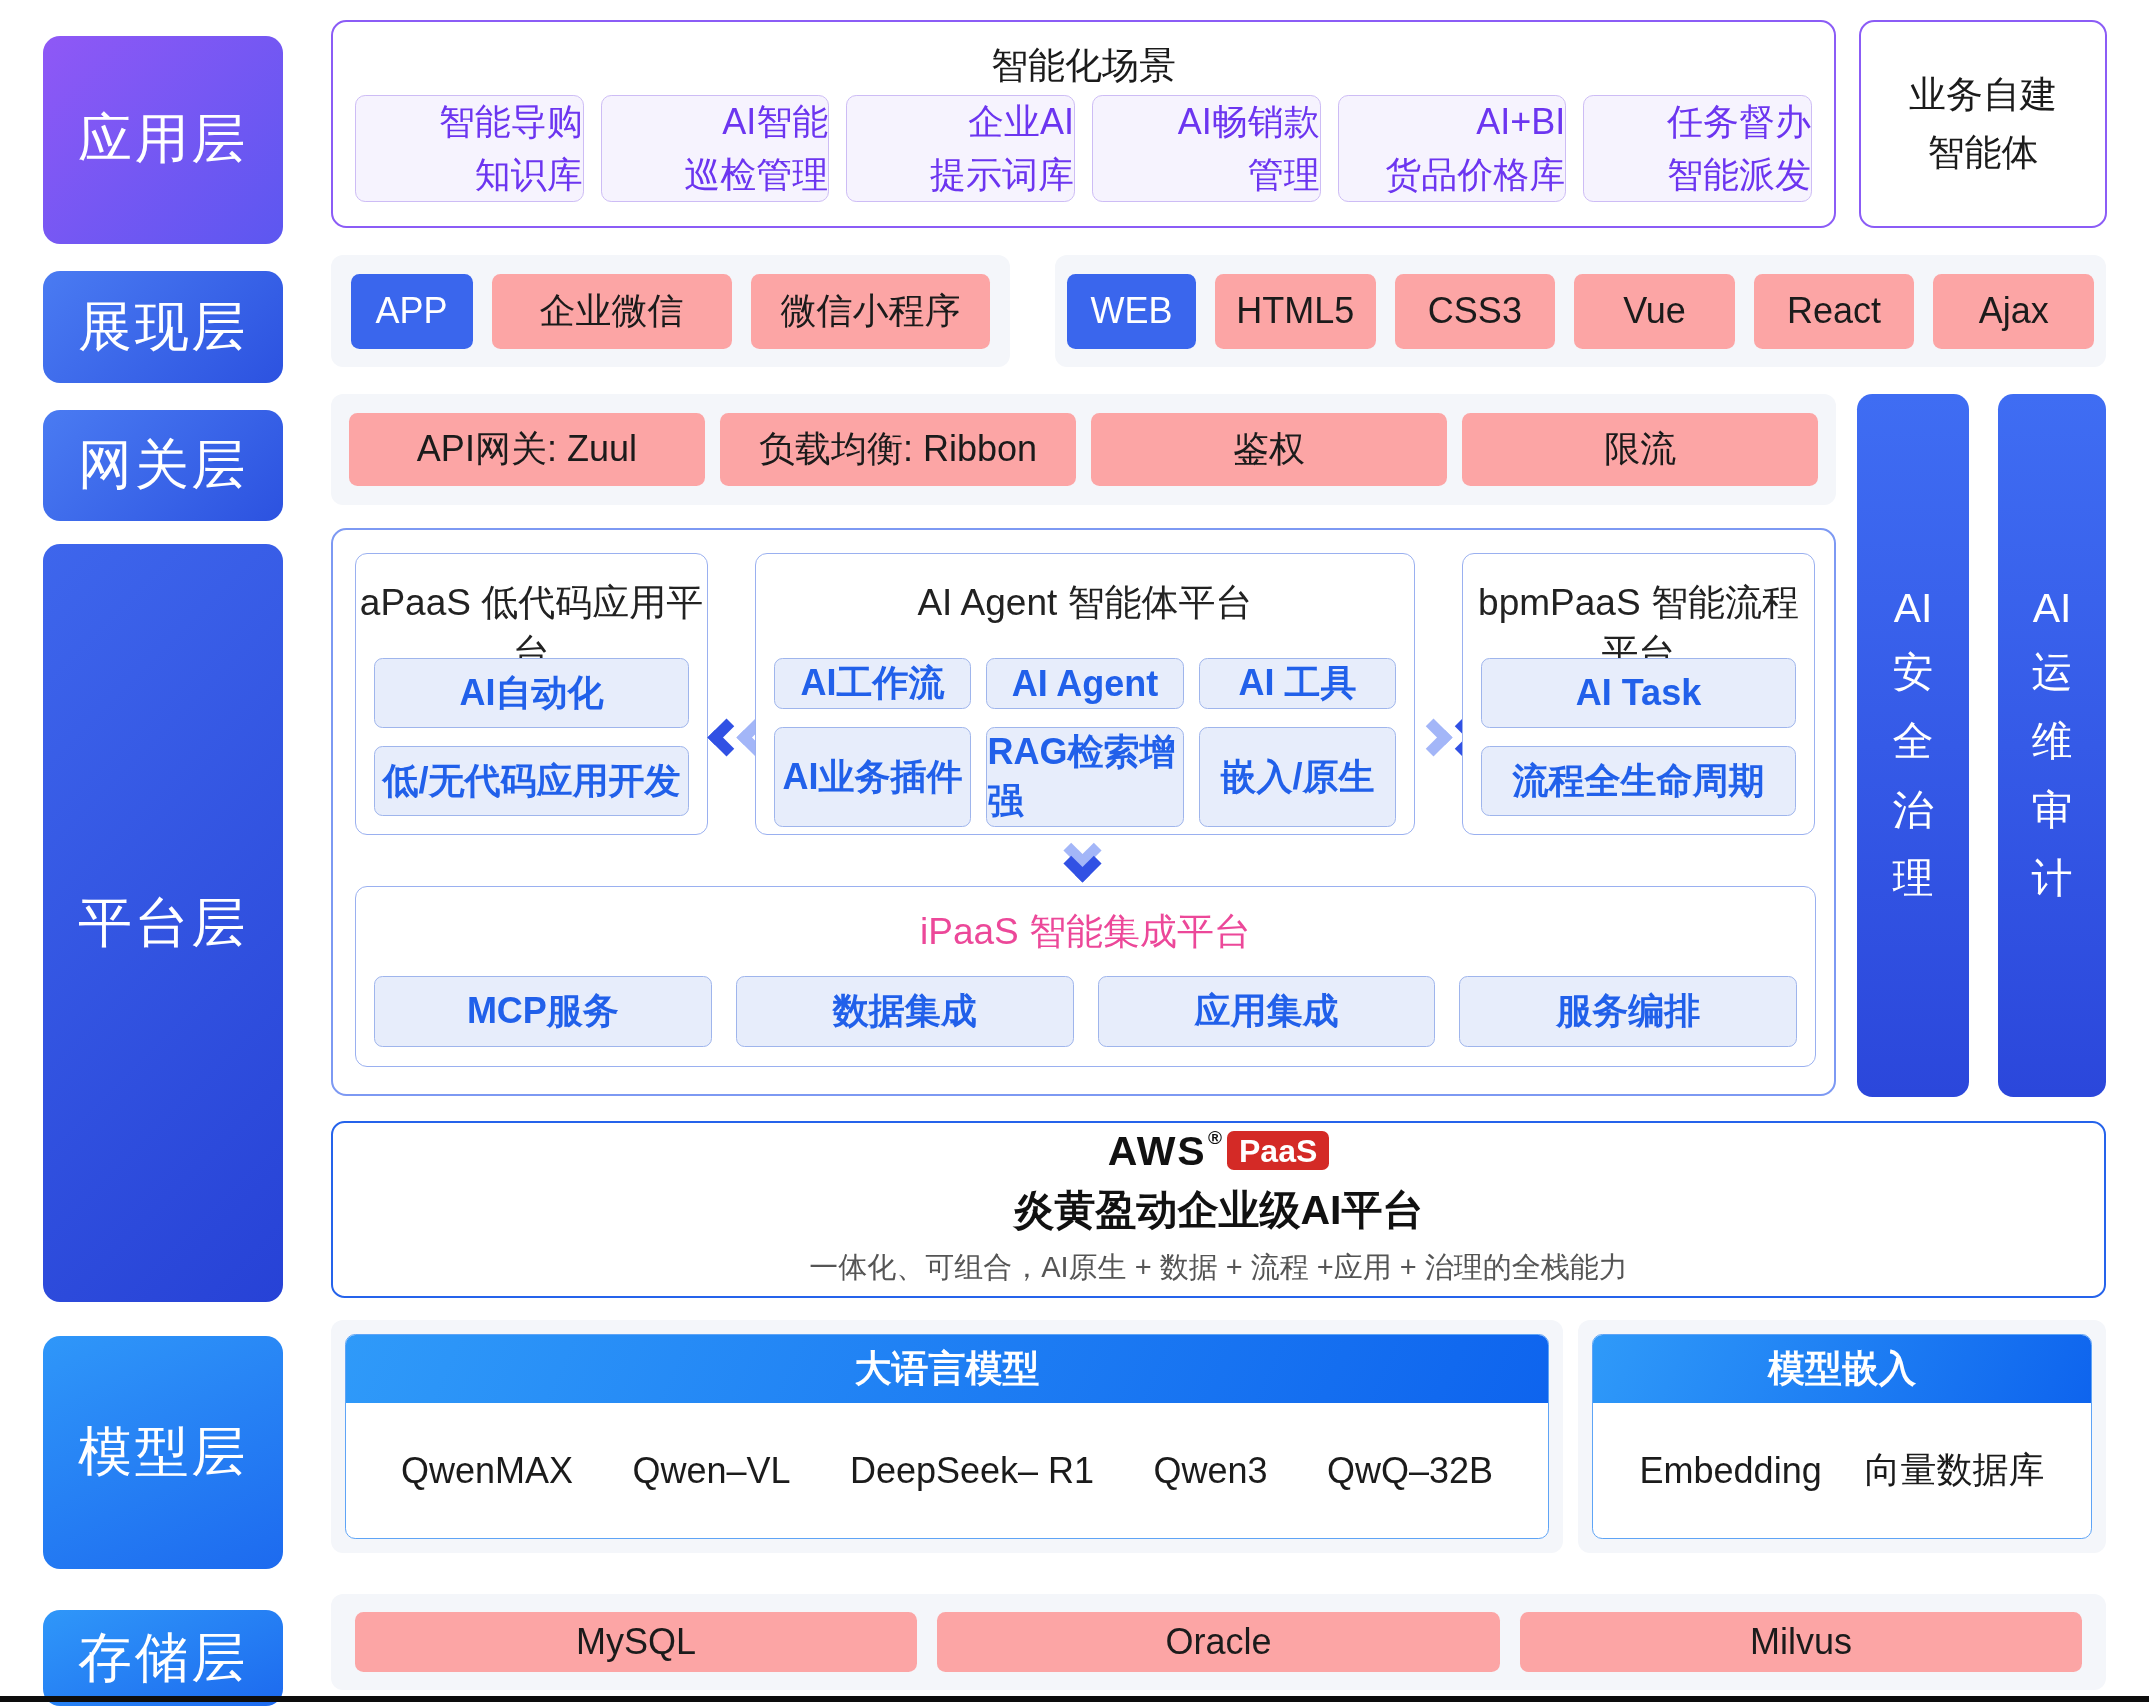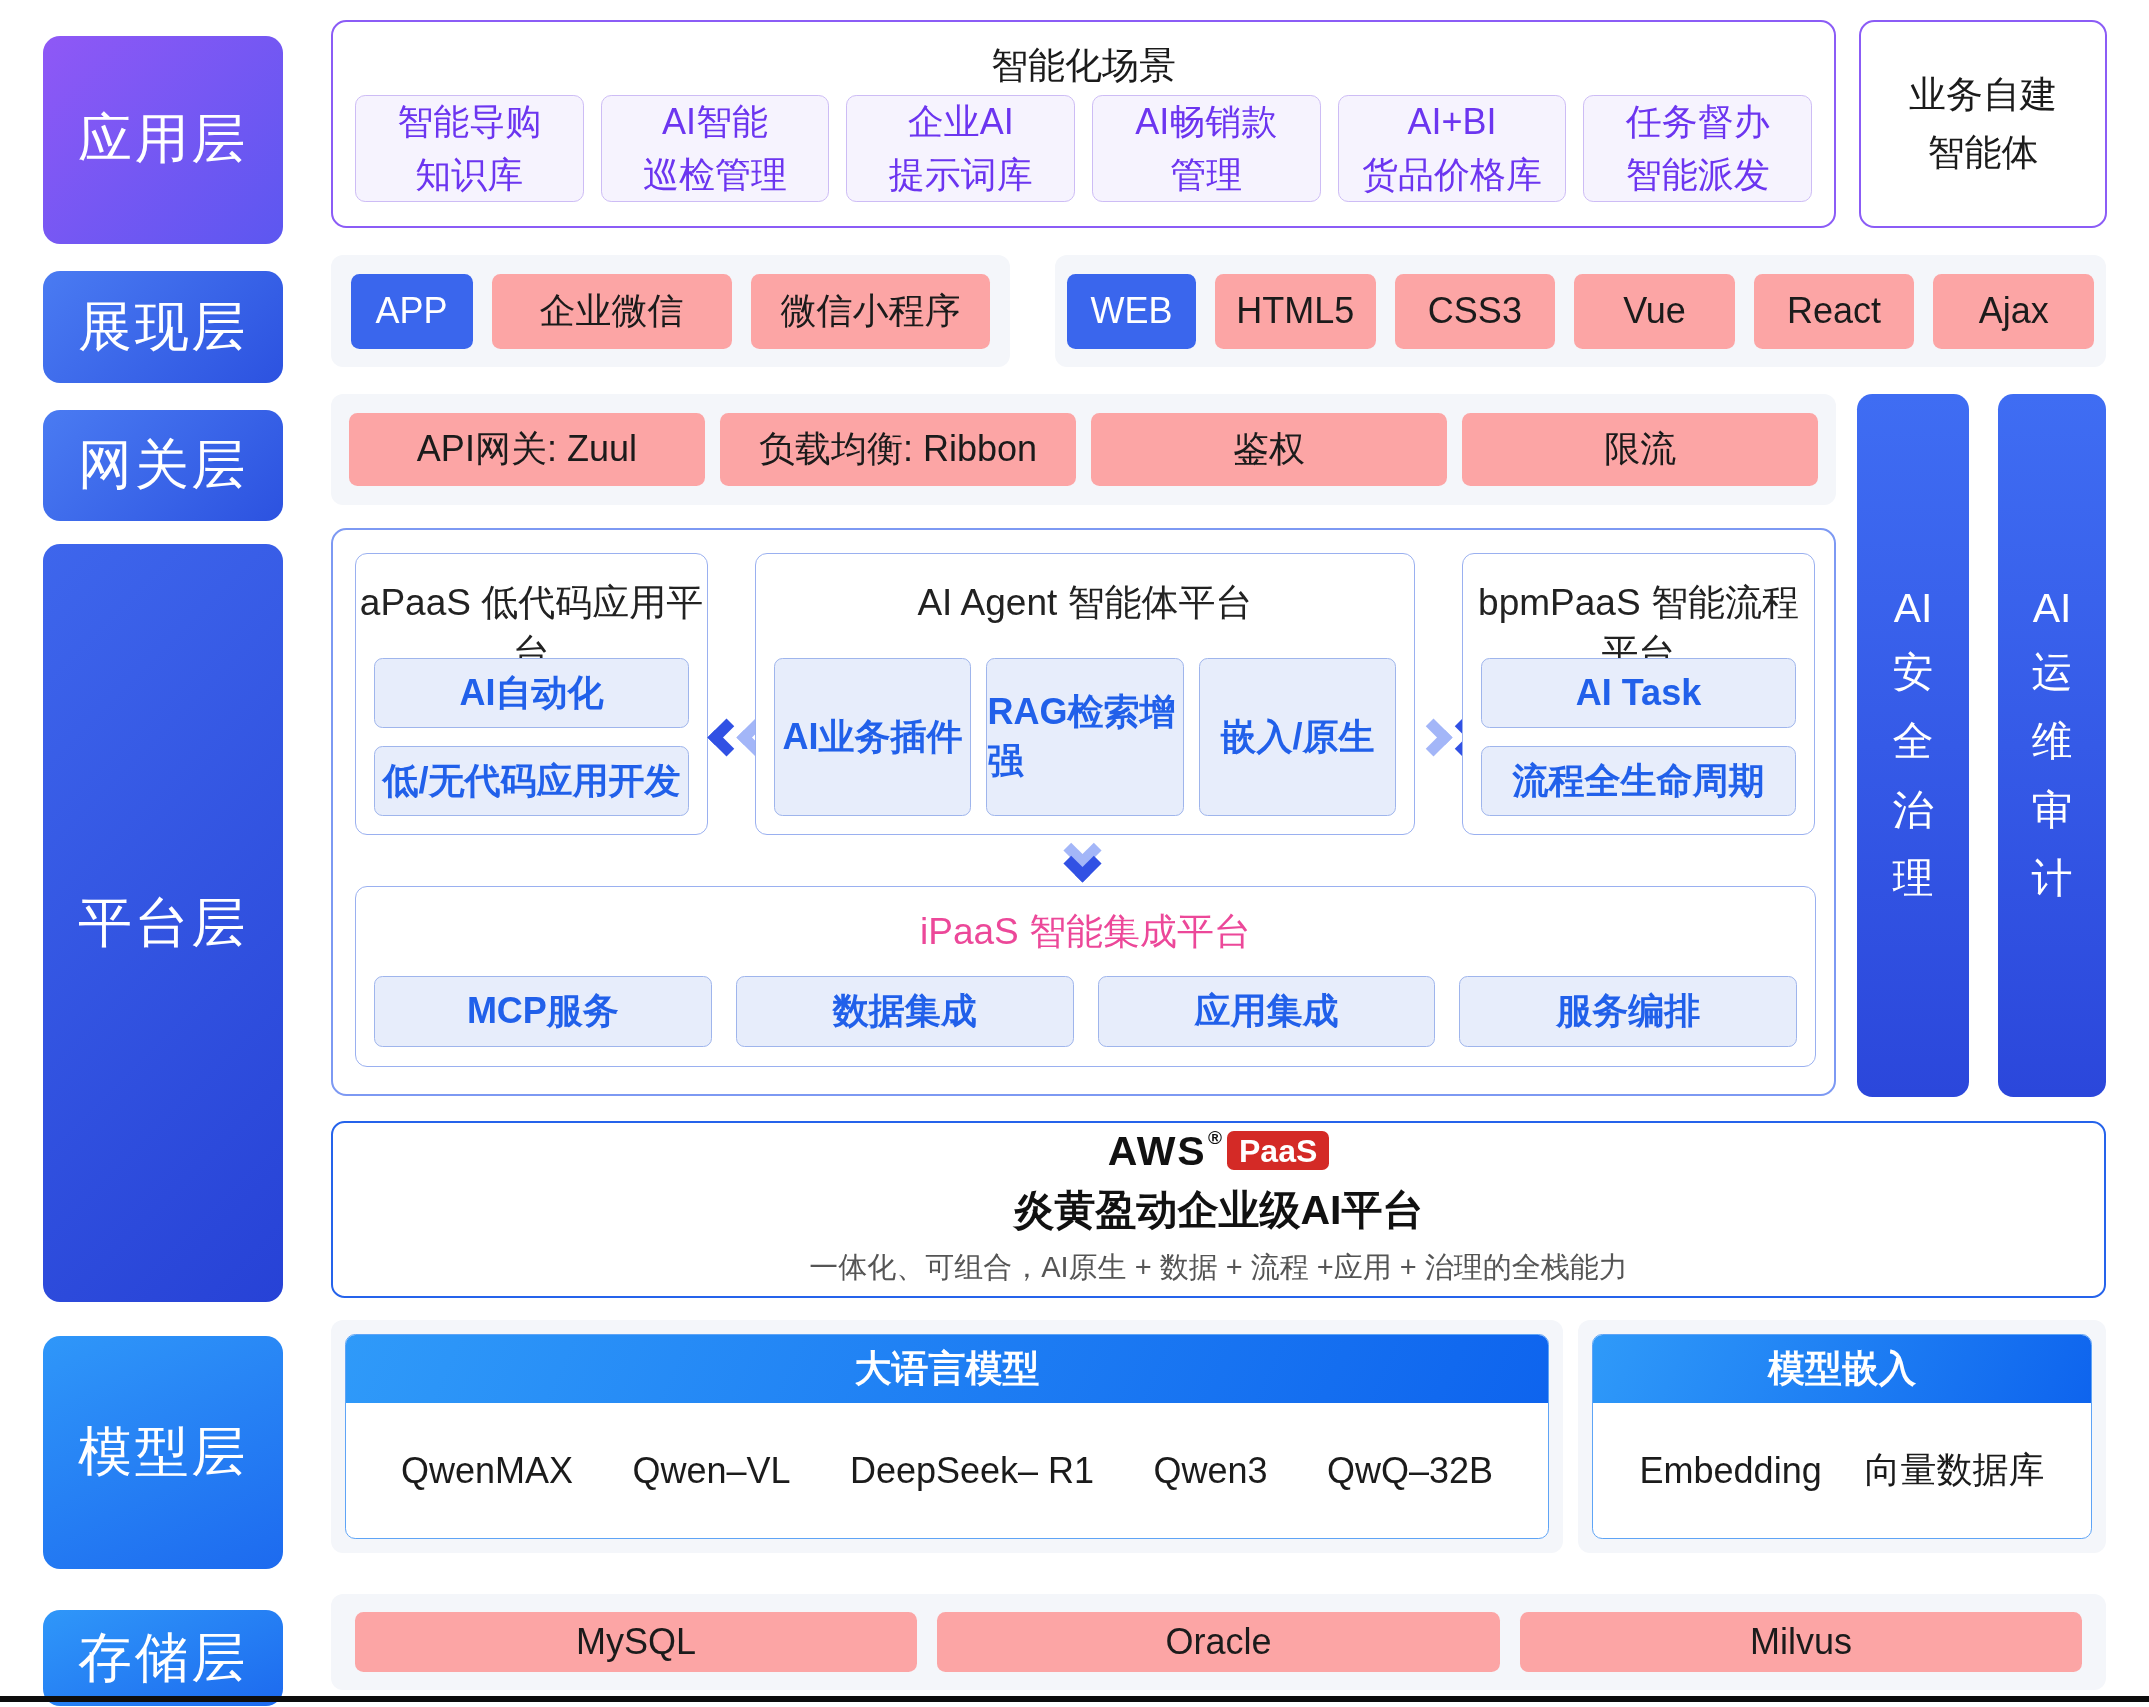--- a/index.html
+++ b/index.html
@@ -23,21 +23,21 @@
 
   
   .scenario-box {
     position:absolute; left:331px; top:19.6px; width:1505px; height:208px;
     border:2.6px solid #8B5CF6; border-radius:15.3px; background:#fff; box-sizing:border-box;
   }
   .scenario-title { text-align:center; margin-top:19px; font-size:37px; color:#1b1b1b; font-weight:500; }
   .scenario-chips { position:absolute; left:22px; right:22px; top:73px; bottom:24px; display:flex; gap:17px; }
   .chip-purple {
     flex:1; background:#F6F3FE; border:1.7px solid #CDBCF5; border-radius:10.2px;
-    display:flex; flex-direction:column; align-items:center; justify-content:center;
+    display:flex; flex-direction:column; align-items:flex-end; justify-content:center;
     color:#6C35F0; font-size:36px; font-weight:500; line-height:1.48; box-sizing:border-box; text-align:center;
   }
   .self-built {
     position:absolute; left:1859px; top:19.6px; width:248px; height:208px;
     border:2.6px solid #8B5CF6; border-radius:15.3px; background:#fff; box-sizing:border-box;
     display:flex; flex-direction:column; align-items:center; justify-content:center;
     font-size:37px; color:#1b1b1b; font-weight:500; line-height:1.55; text-align:center;
   }
 
   
@@ -231,20 +231,25 @@
 
     <div class="chev-left">
       <span class="chv chv-l c-dark"></span>
       <span class="chv chv-l c-light"></span>
     </div>
 
     <div class="subbox sb-agent">
       <div class="sb-title">AI Agent 智能体平台</div>
       <div class="sb-chips">
         <div class="agent-row">
+          <div class="chip-blue">AI工作流</div>
+          <div class="chip-blue">AI Agent</div>
+          <div class="chip-blue">AI 工具</div>
+        </div>
+        <div class="agent-row">
           <div class="chip-blue">AI业务插件</div>
           <div class="chip-blue">RAG检索增强</div>
           <div class="chip-blue">嵌入/原生</div>
         </div>
       </div>
     </div>
 
     <div class="chev-right">
       <span class="chv chv-r c-light"></span>
       <span class="chv chv-r c-dark"></span>

